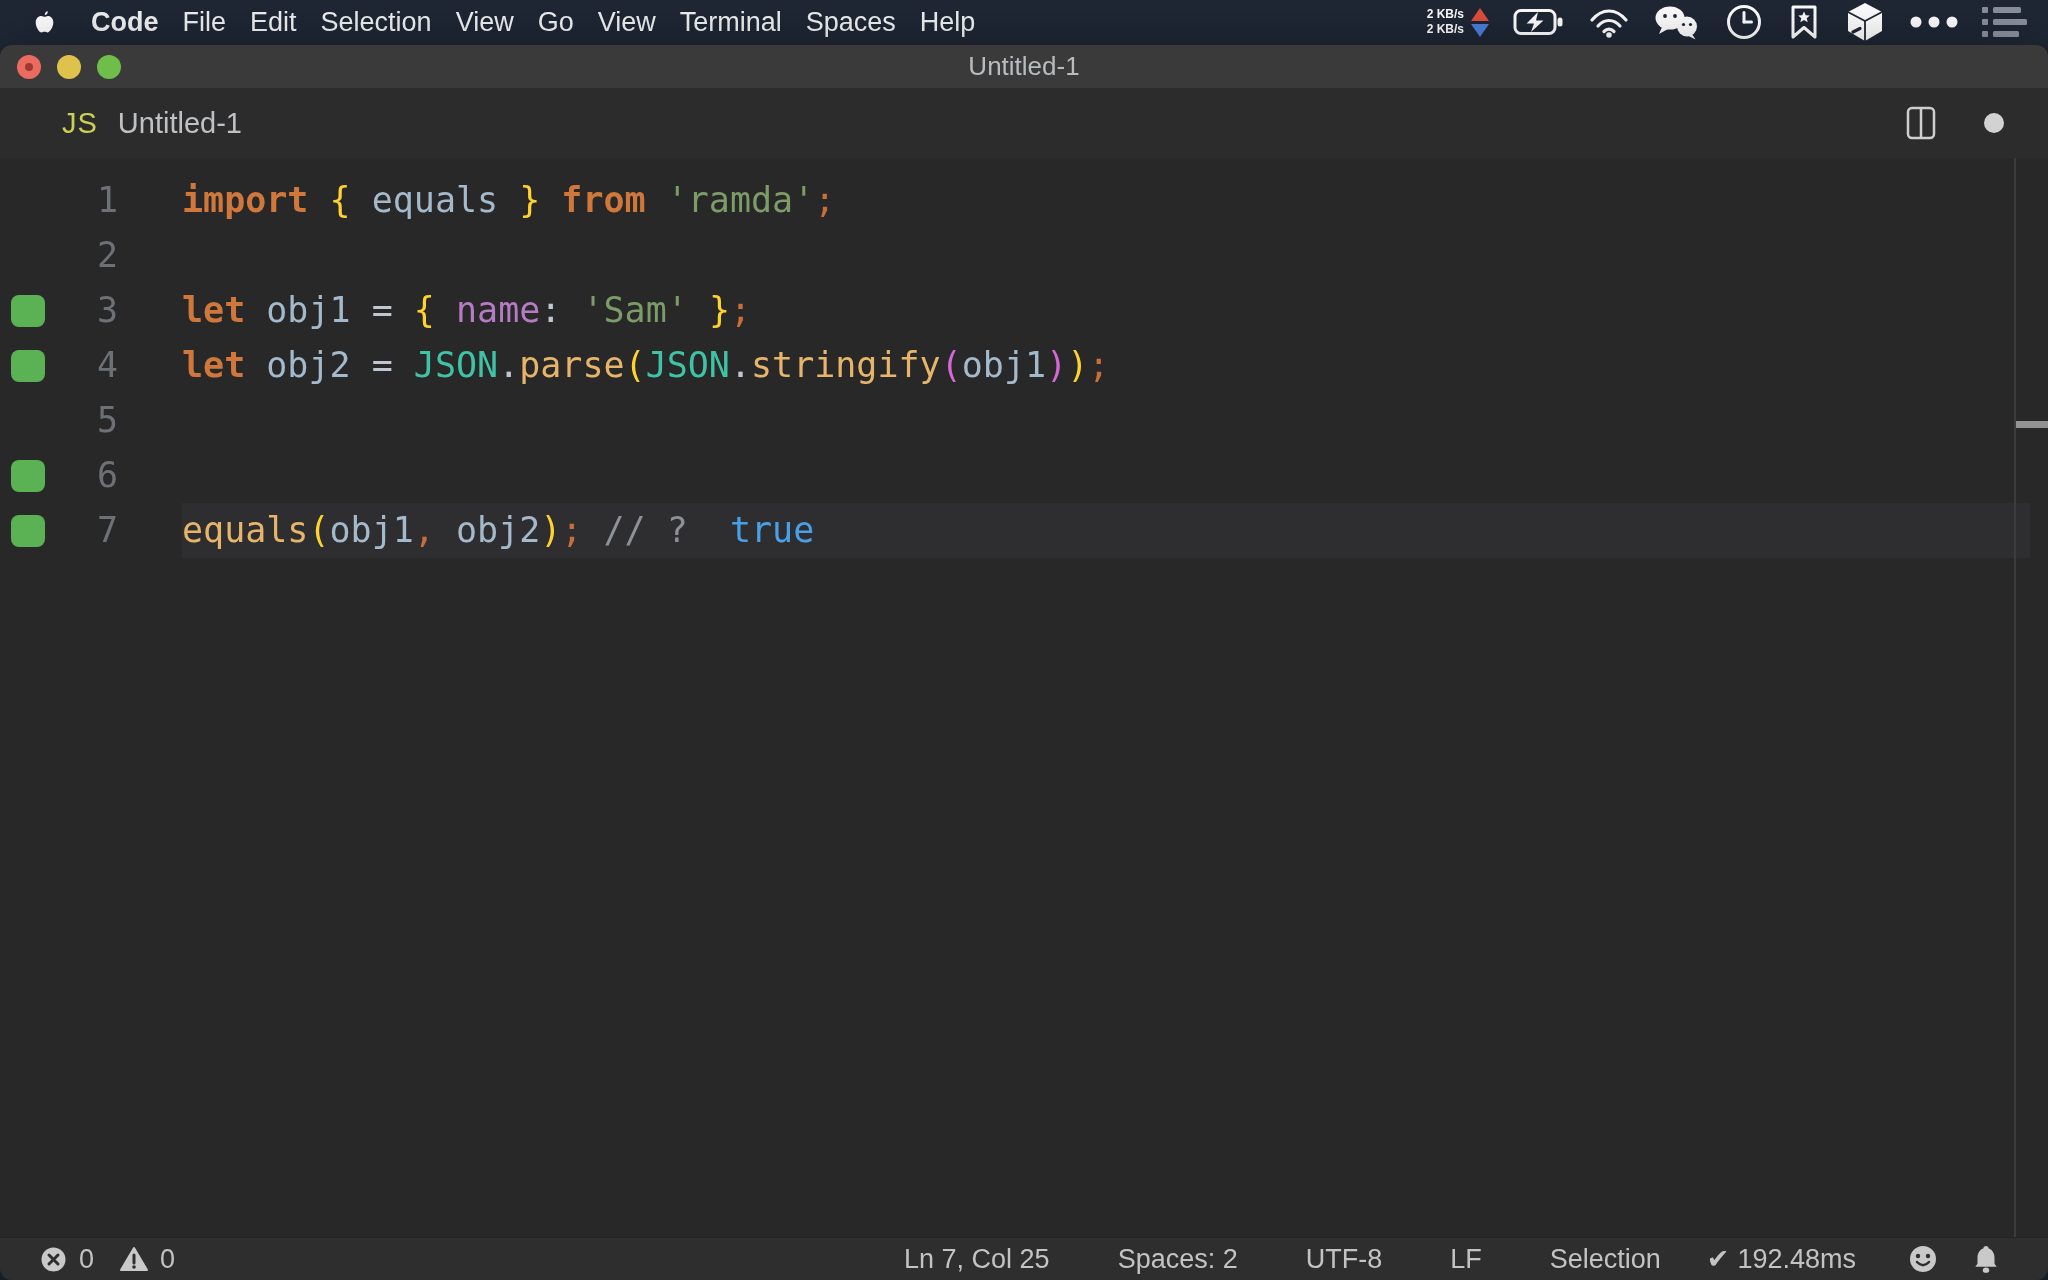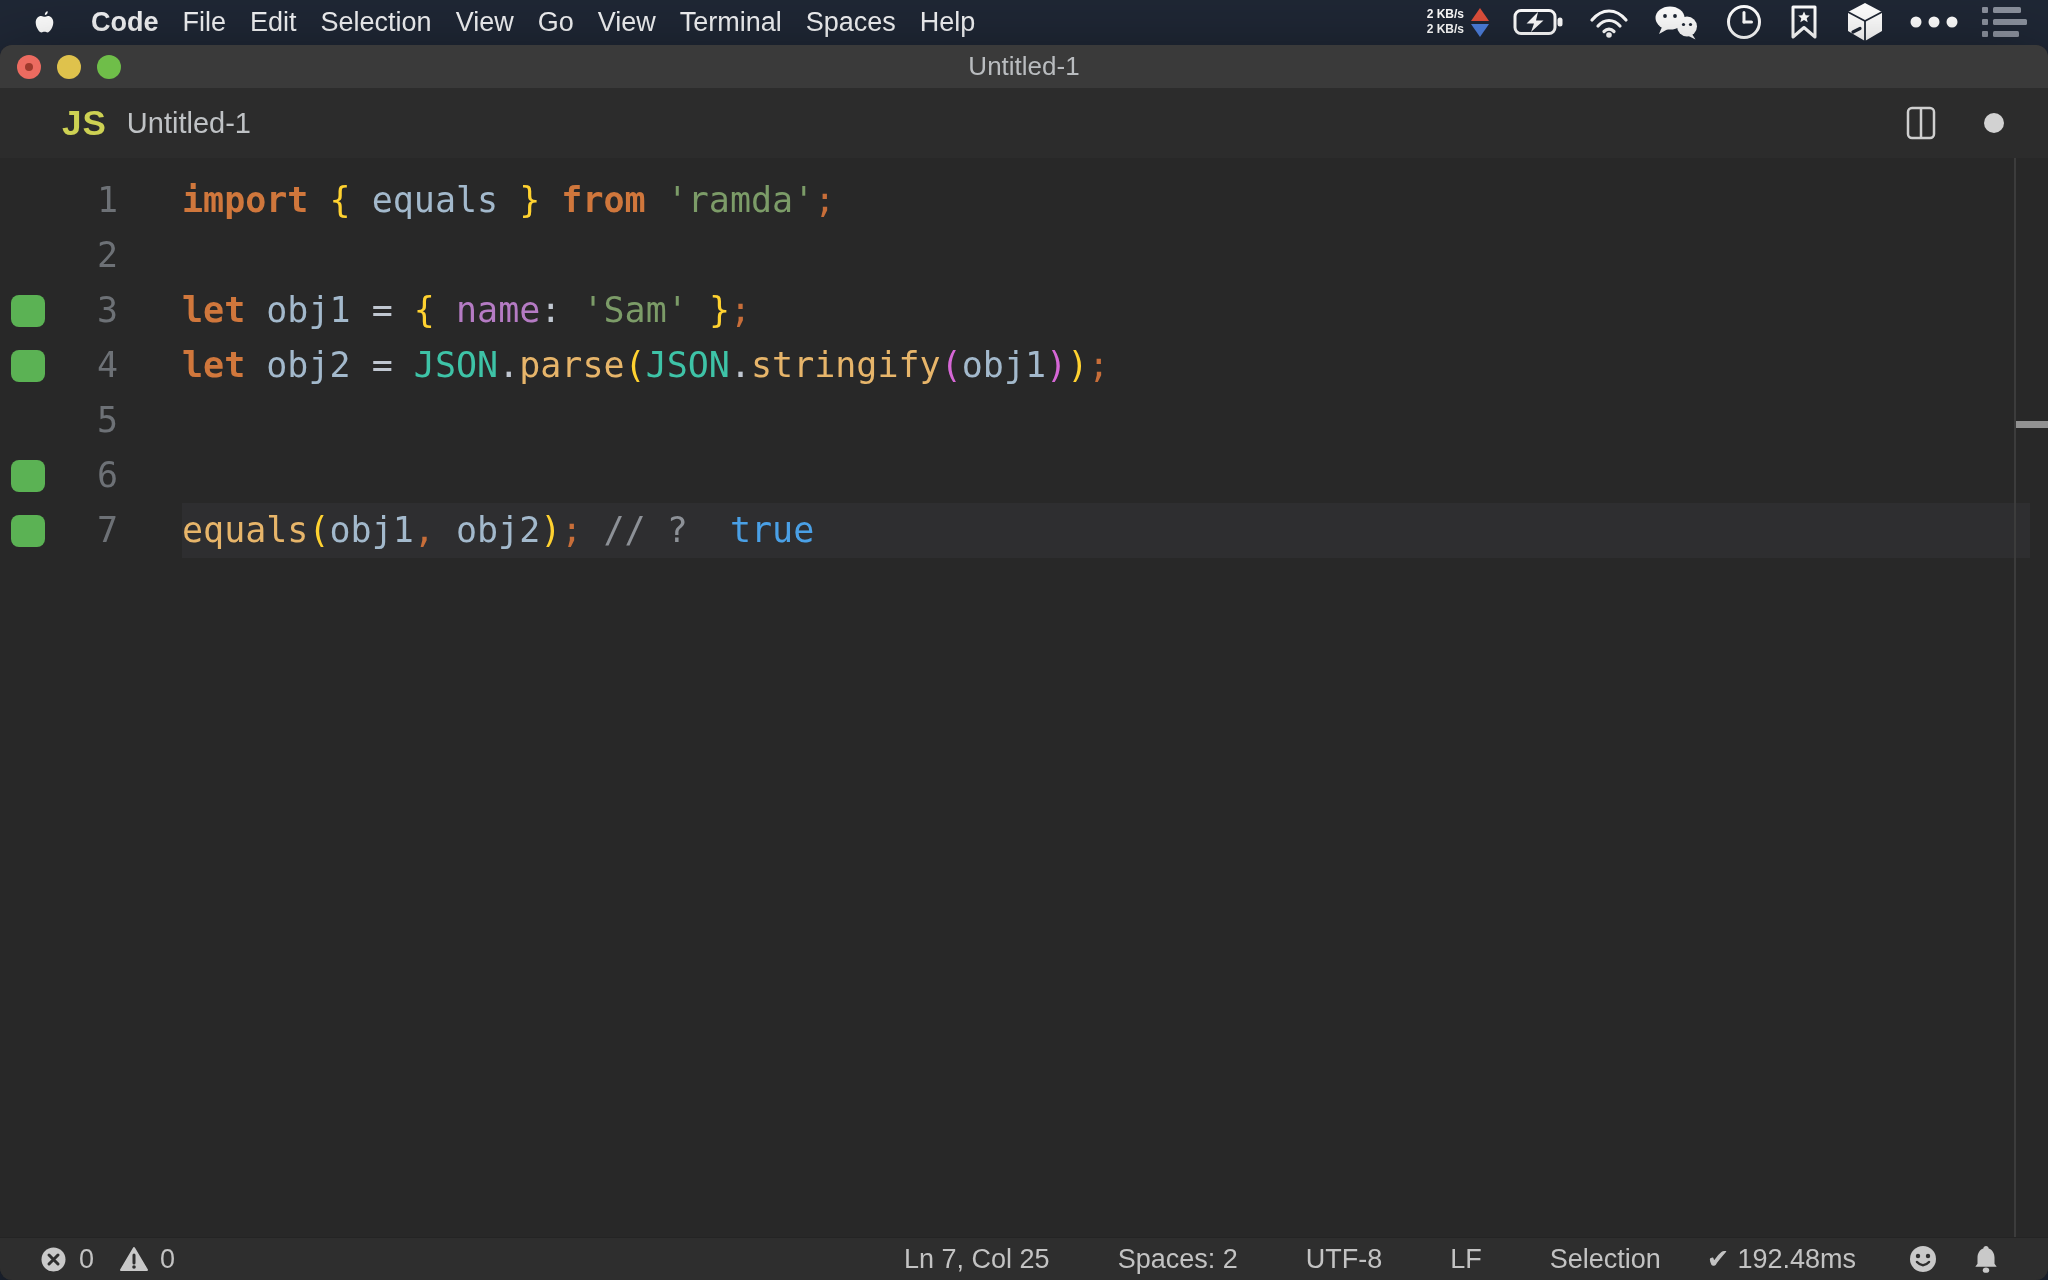--- a/index.html
+++ b/index.html
@@ -46,21 +46,21 @@
   .light.red{background:var(--trafficRed,#ec6b60);position:relative}
   .light.red::after{content:"";position:absolute;inset:8px;border-radius:50%;background:#9e3a2d}
   .light.yellow{background:var(--trafficYellow,#dfc24c)}
   .light.green{background:var(--trafficGreen,#6fbe49)}
   .win-title{color:#b9bcbf;font-size:26px}
 
   .tabbar{
     height:70px;flex:0 0 70px;background:var(--tabbarBg,#2c2c2c);
     display:flex;align-items:center;padding:0 44px 0 62px;
   }
-  .js-badge{color:var(--jsYellow,#cdd153);font-weight:700;font-size:35px;letter-spacing:1px}
+  .js-badge{color:var(--jsYellow,#cdd153);font-weight:400;font-size:29px;letter-spacing:1px}
   .tab-title{color:#bfc2c5;font-size:29px;margin-left:20px}
   .tab-actions{margin-left:auto;display:flex;align-items:center;gap:48px}
   .dirty-dot{width:20px;height:20px;border-radius:50%;background:#d2d2d2}
 
   
   .editor{
     flex:1;position:relative;background:var(--editorBg,#282828);
     padding-top:15px;
     font-family:"DejaVu Sans Mono",monospace;font-size:35px;
   }

